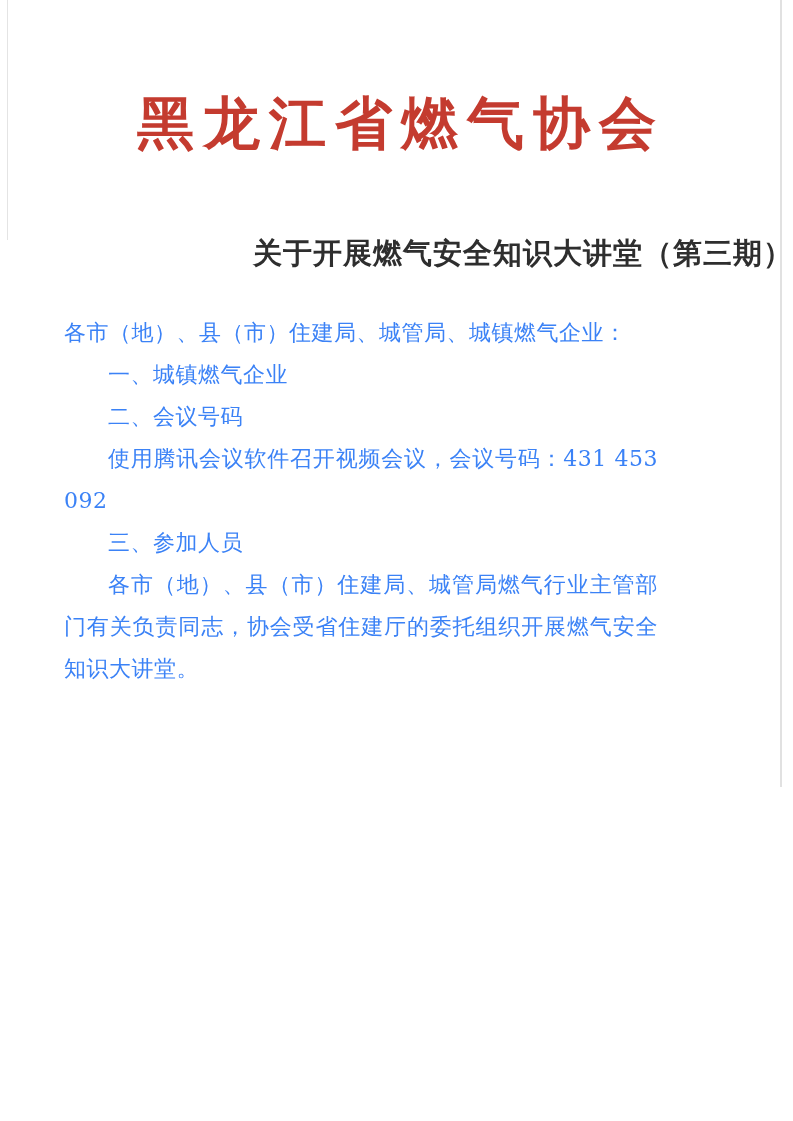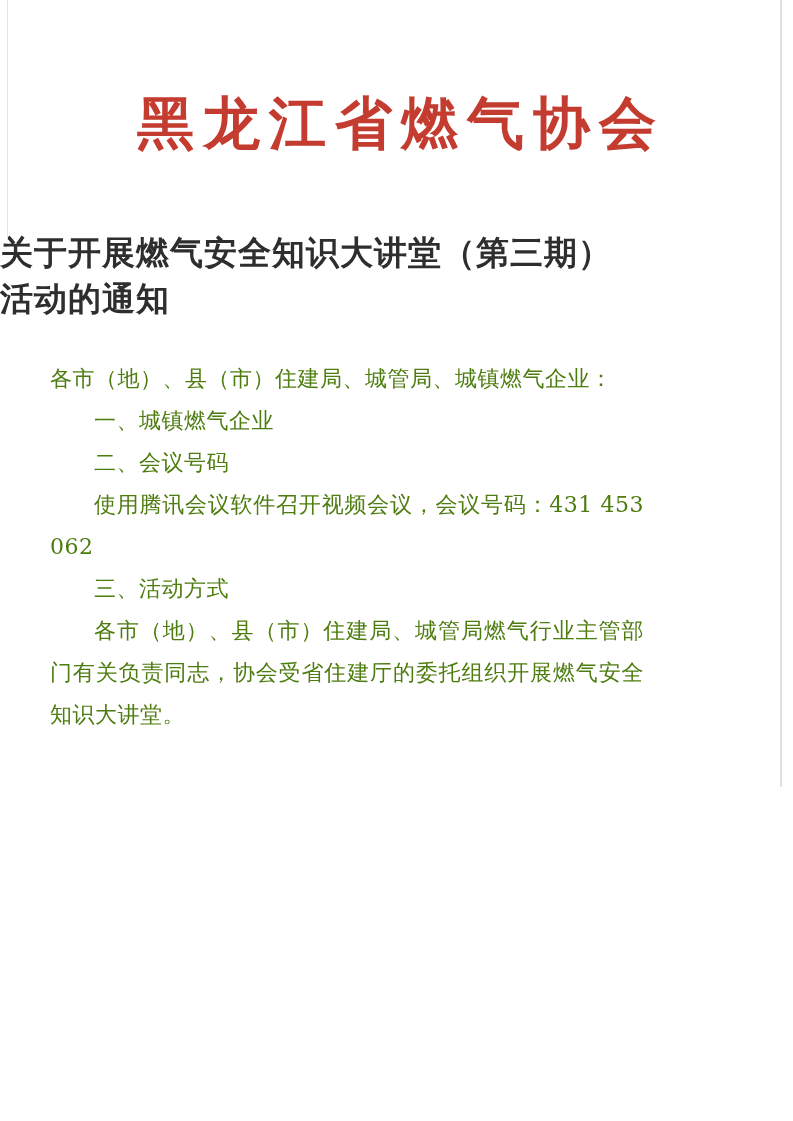--- a/index.html
+++ b/index.html
@@ -50,35 +50,36 @@
     background: linear-gradient(
       to bottom,
       #a130266 0%, #a13026 8%, #a13026 32%,
       #eec3bd 32%, #eec3bd 46%,
       #c23a2e 46%, #c23a2e 96%, #c23a2e99 100%
     );
   }
   
   .doc-title {
     margin-top: 40px;
-    text-align: left;
-    font-size: 33px;
+    text-align: right;
+    font-size: 29px;
     line-height: 46px;
     font-weight: 600;
     color: #2e2e2e;
     letter-spacing: 1px;
+    padding-left: 40px;
   }
   
   .doc-body {
     width: 594px;
-    margin-left: 50px;
+    margin-left: 64px;
     margin-top: 36px;
     font-size: 22px;
     line-height: 42px;
-    color: #4d7c0f;
+    color: #3b82f6;
     text-align: justify;
     letter-spacing: 0.5px;
   }
   .doc-body p {
     margin: 0;
     padding: 0;
   }
   .doc-body p.indent {
     text-indent: 2em;
   }
@@ -89,24 +90,23 @@
 <div class="page">
   <div class="scan-edge-left"></div>
   <div class="scan-edge-right"></div>
 
   <div class="letterhead">黑龙江省燃气协会</div>
 
   <div class="red-rule"></div>
 
   <div class="doc-title">
     <div>关于开展燃气安全知识大讲堂（第三期）</div>
-    <div>活动的通知</div>
   </div>
 
   <div class="doc-body">
     <p>各市（地）、县（市）住建局、城管局、城镇燃气企业：</p>
     <p class="indent">一、城镇燃气企业</p>
     <p class="indent">二、会议号码</p>
-    <p class="indent">使用腾讯会议软件召开视频会议，会议号码：431 453 062</p>
-    <p class="indent">三、活动方式</p>
+    <p class="indent">使用腾讯会议软件召开视频会议，会议号码：431 453 092</p>
+    <p class="indent">三、参加人员</p>
     <p class="indent">各市（地）、县（市）住建局、城管局燃气行业主管部门有关负责同志，协会受省住建厅的委托组织开展燃气安全知识大讲堂。</p>
   </div>
 </div>
 
 </body></html>

